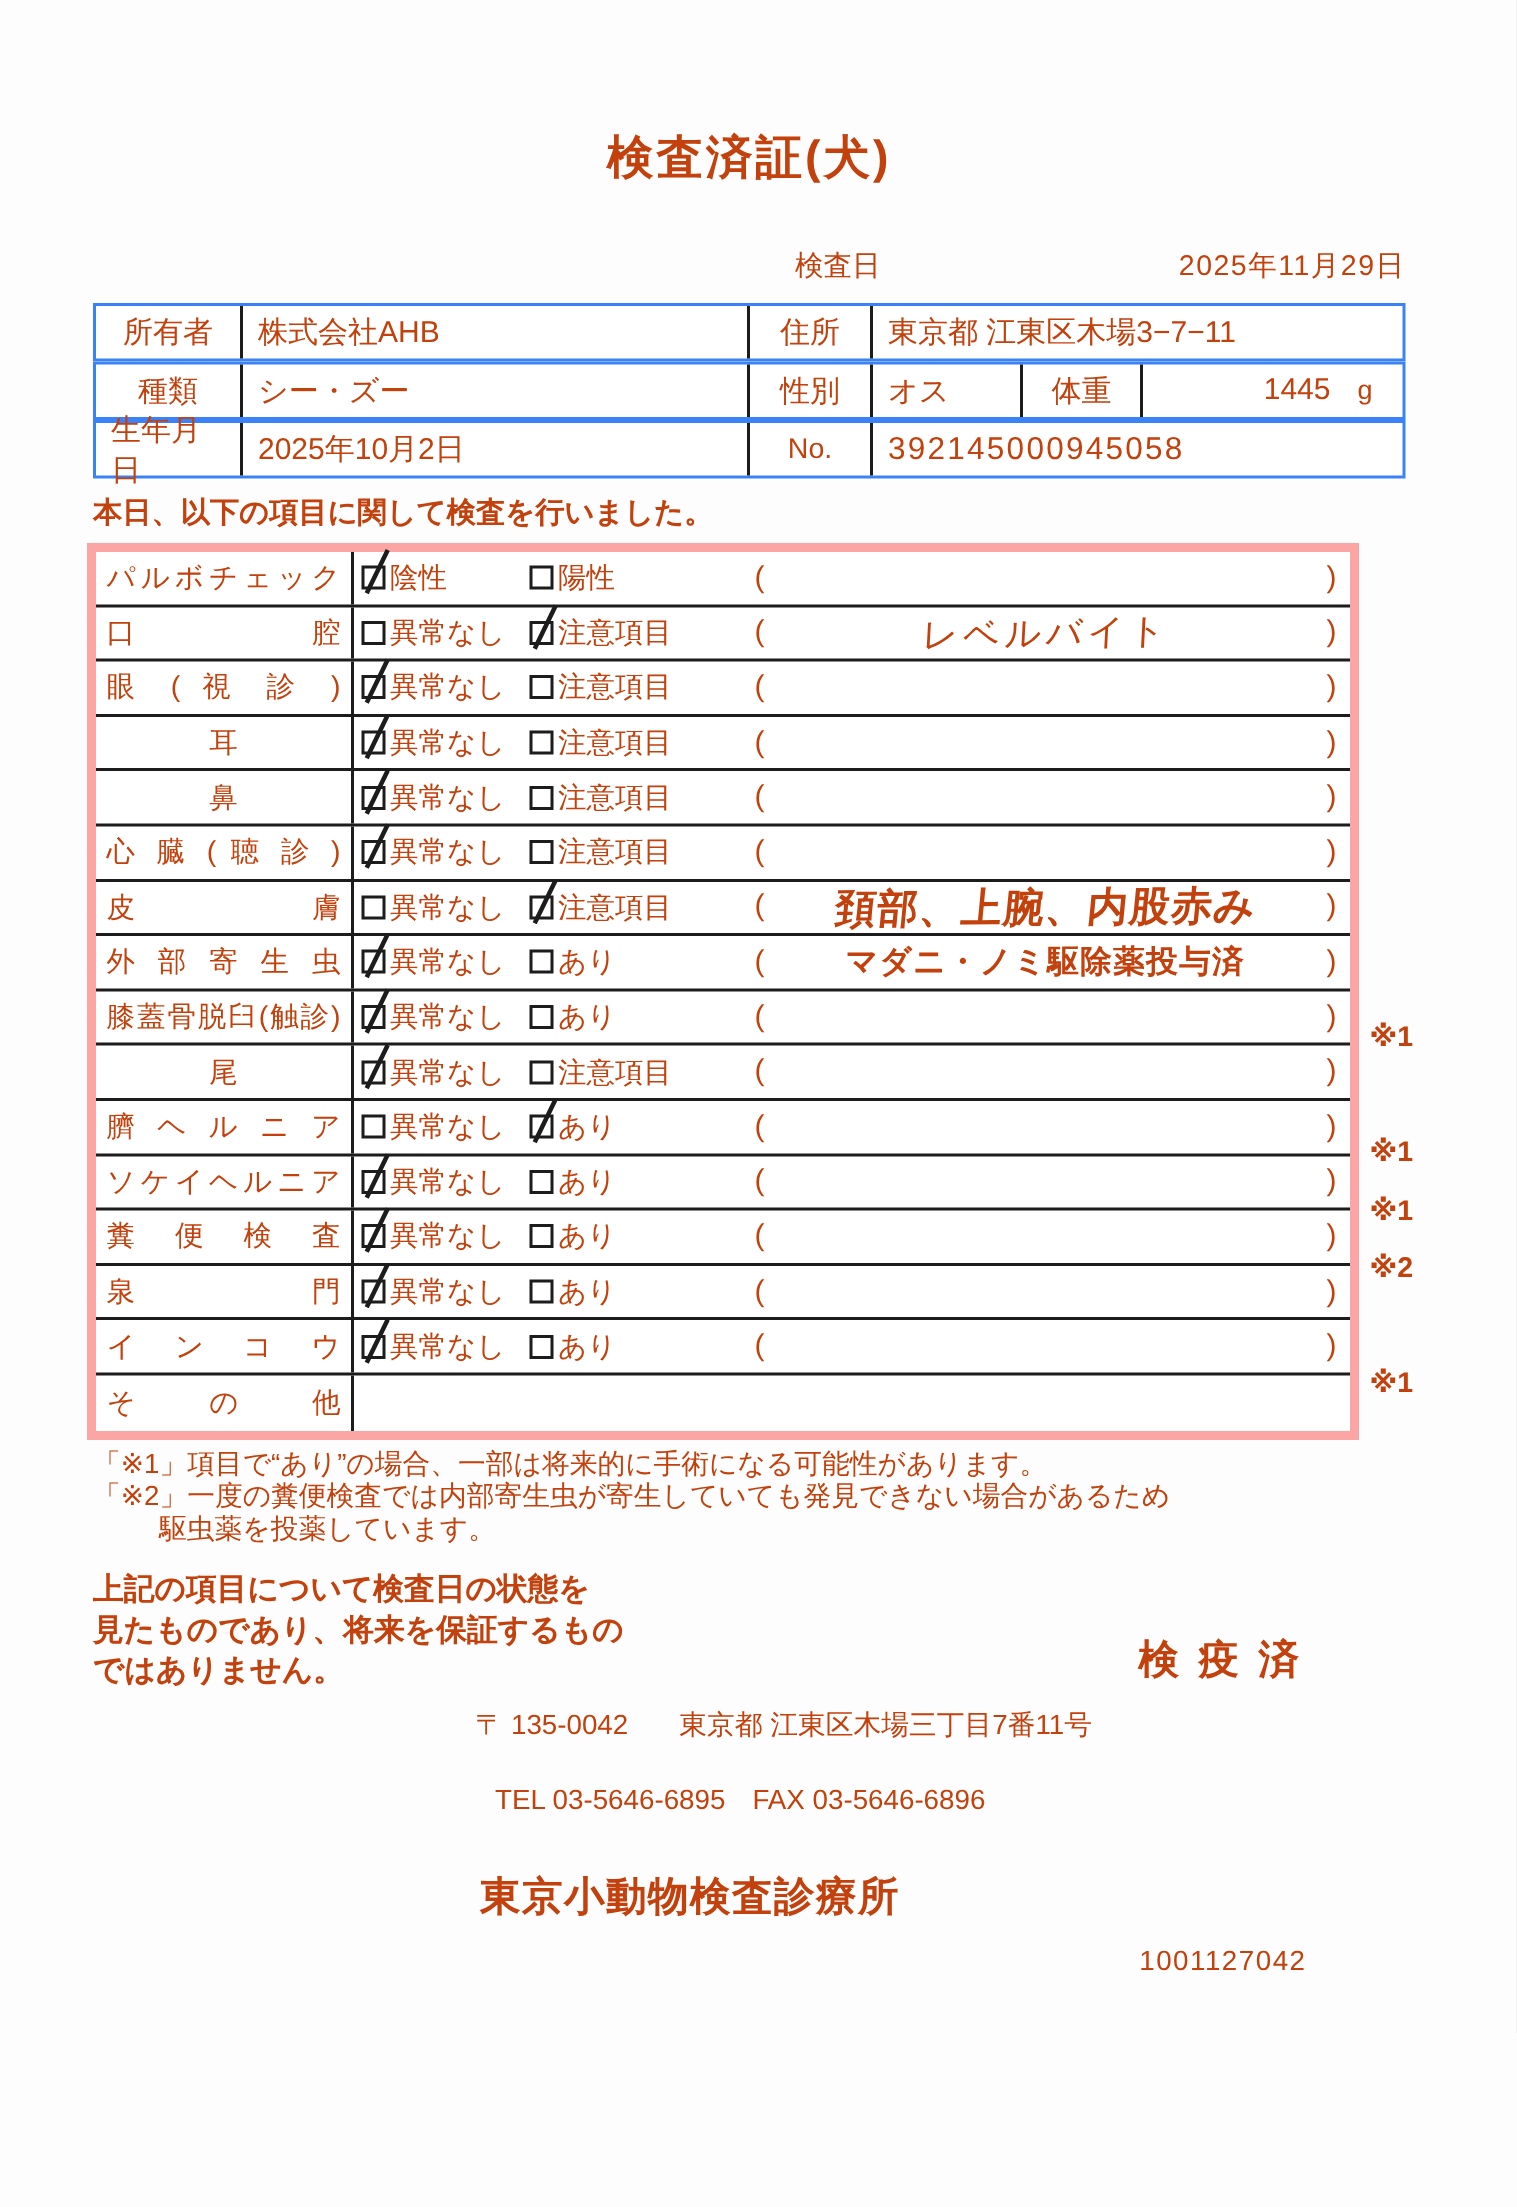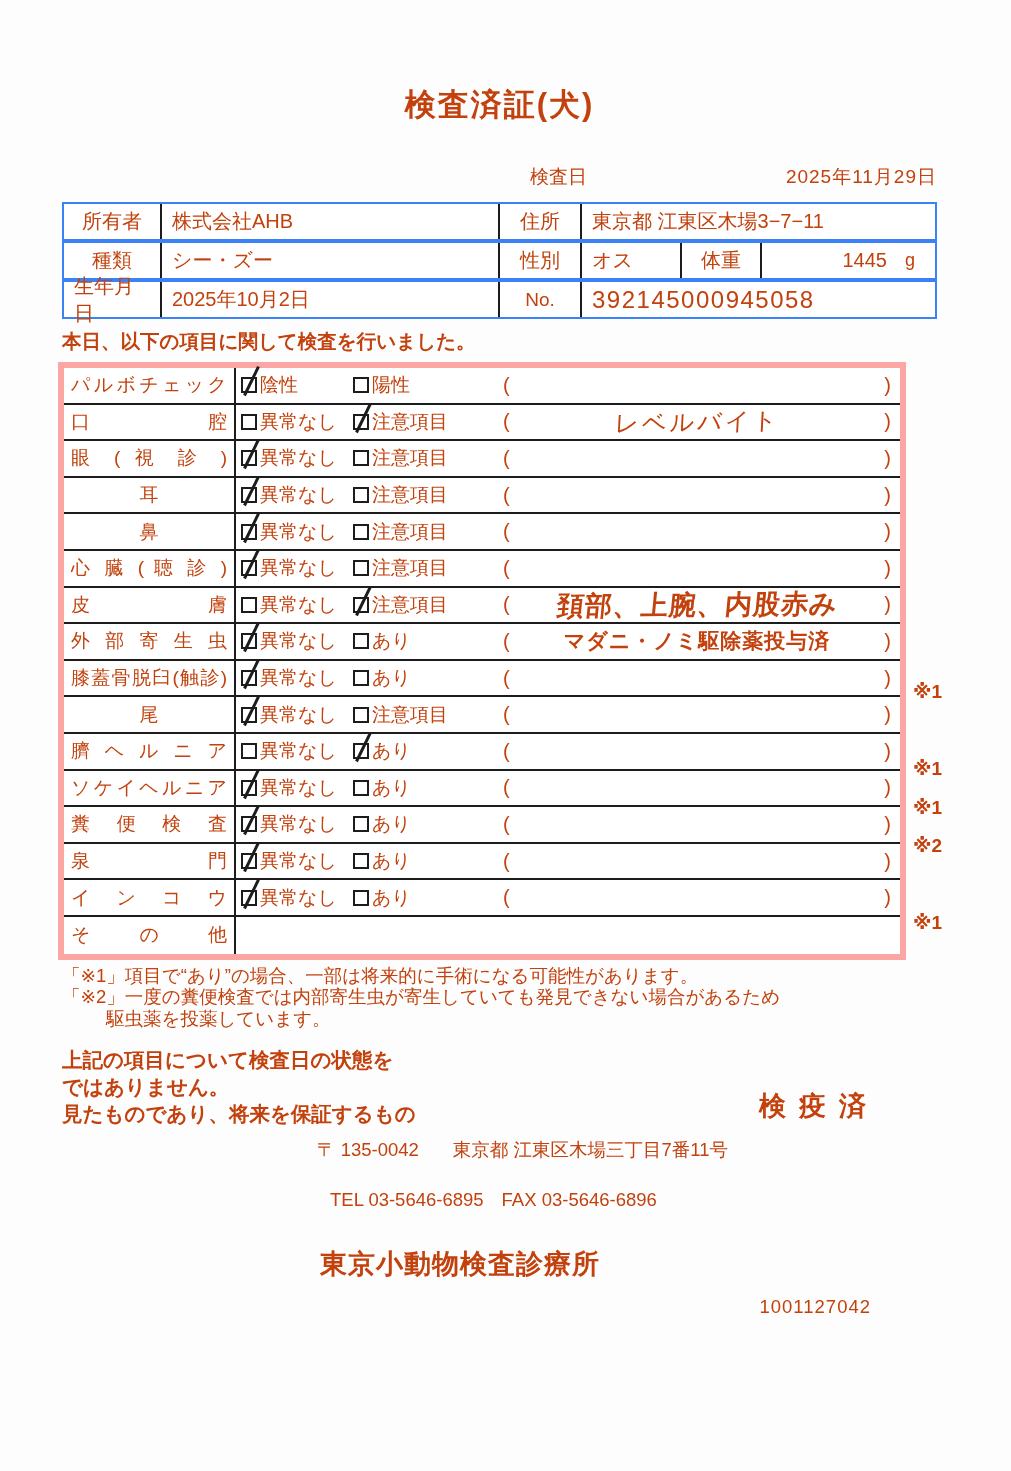--- a/index.html
+++ b/index.html
@@ -33,21 +33,21 @@
   .hcell.lab { justify-content:center; border-right:2px solid #1c1c1c; }
   .c-lab1 { width:98px; }
   .c-val1 { width:338px; border-right:2px solid #1c1c1c; }
   .c-lab2 { width:82px; }
   .c-val2 { flex:1; }
   .c-sex  { width:100px; border-right:2px solid #1c1c1c; }
   .c-wlab { width:80px; }
   .c-wval { flex:1; justify-content:flex-end; }
   .c-wval .unit { margin-left:18px; margin-right:10px; font-size:18px; }
   .no-lab { border-right:2px solid #1c1c1c; justify-content:center; font-size:19px; }
-  .c-noval { letter-spacing:1.5px; font-size:24px; }
+  .c-noval { letter-spacing:1.5px; font-size:21px; }
 
   .intro { margin-top:9px; font-size:19.5px; font-weight:600; }
 
   
   .checklist { position:relative; margin-top:7px; margin-left:-4px; width:848px; }
   .ctable { border:6px solid #fca5a5; background:#fff; }
   .crow { display:flex; height:36.6px; border-bottom:2px solid #1c1c1c; align-items:stretch; }
   .crow:last-child { border-bottom:none; }
   .clabel {
     width:172px; border-right:2px solid #1c1c1c;
@@ -440,22 +440,22 @@
 
     <div class="footnotes">
       <div>「※1」項目で“あり”の場合、一部は将来的に手術になる可能性があります。</div>
       <div>「※2」一度の糞便検査では内部寄生虫が寄生していても発見できない場合があるため</div>
       <div class="fl3">駆虫薬を投薬しています。</div>
     </div>
 
     <div class="statementwrap">
       <div class="statement">
         <div>上記の項目について検査日の状態を</div>
+        <div>見たものであり、将来を保証するもの</div>
         <div>ではありません。</div>
-        <div>見たものであり、将来を保証するもの</div>
       </div>
       <div class="stamp">検疫済</div>
     </div>
 
     <div class="addr1">
       <span>〒 135-0042</span><span class="gap"></span><span>東京都 江東区木場三丁目7番11号</span>
     </div>
 
     <div class="telfax">
       <span>TEL 03-5646-6895</span><span class="gap"></span><span>FAX 03-5646-6896</span>

